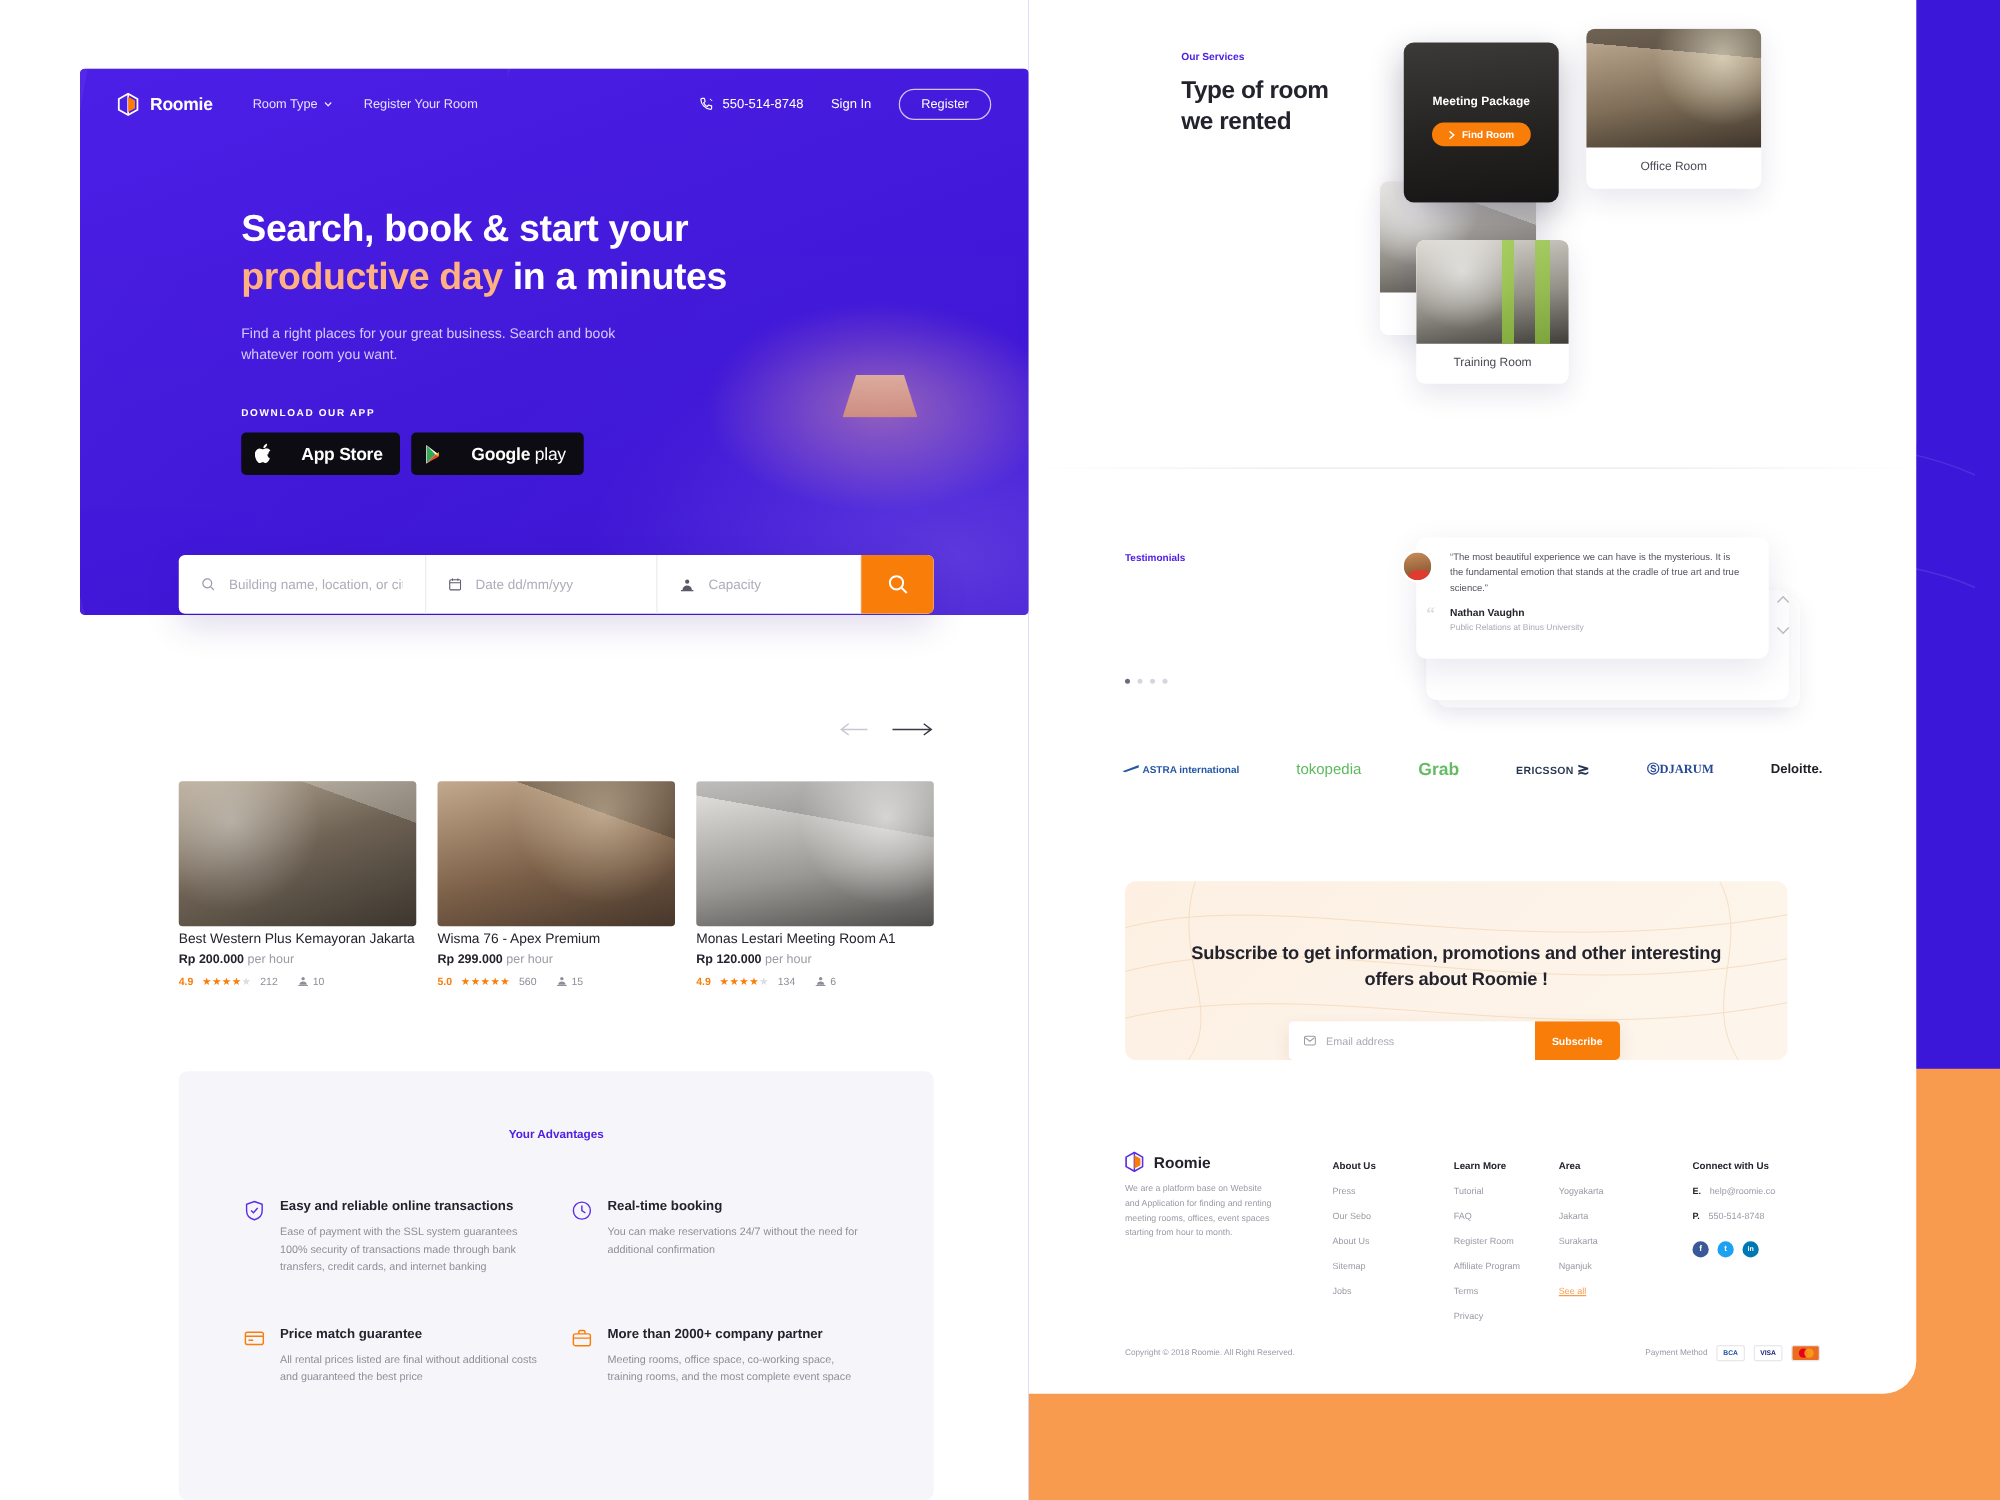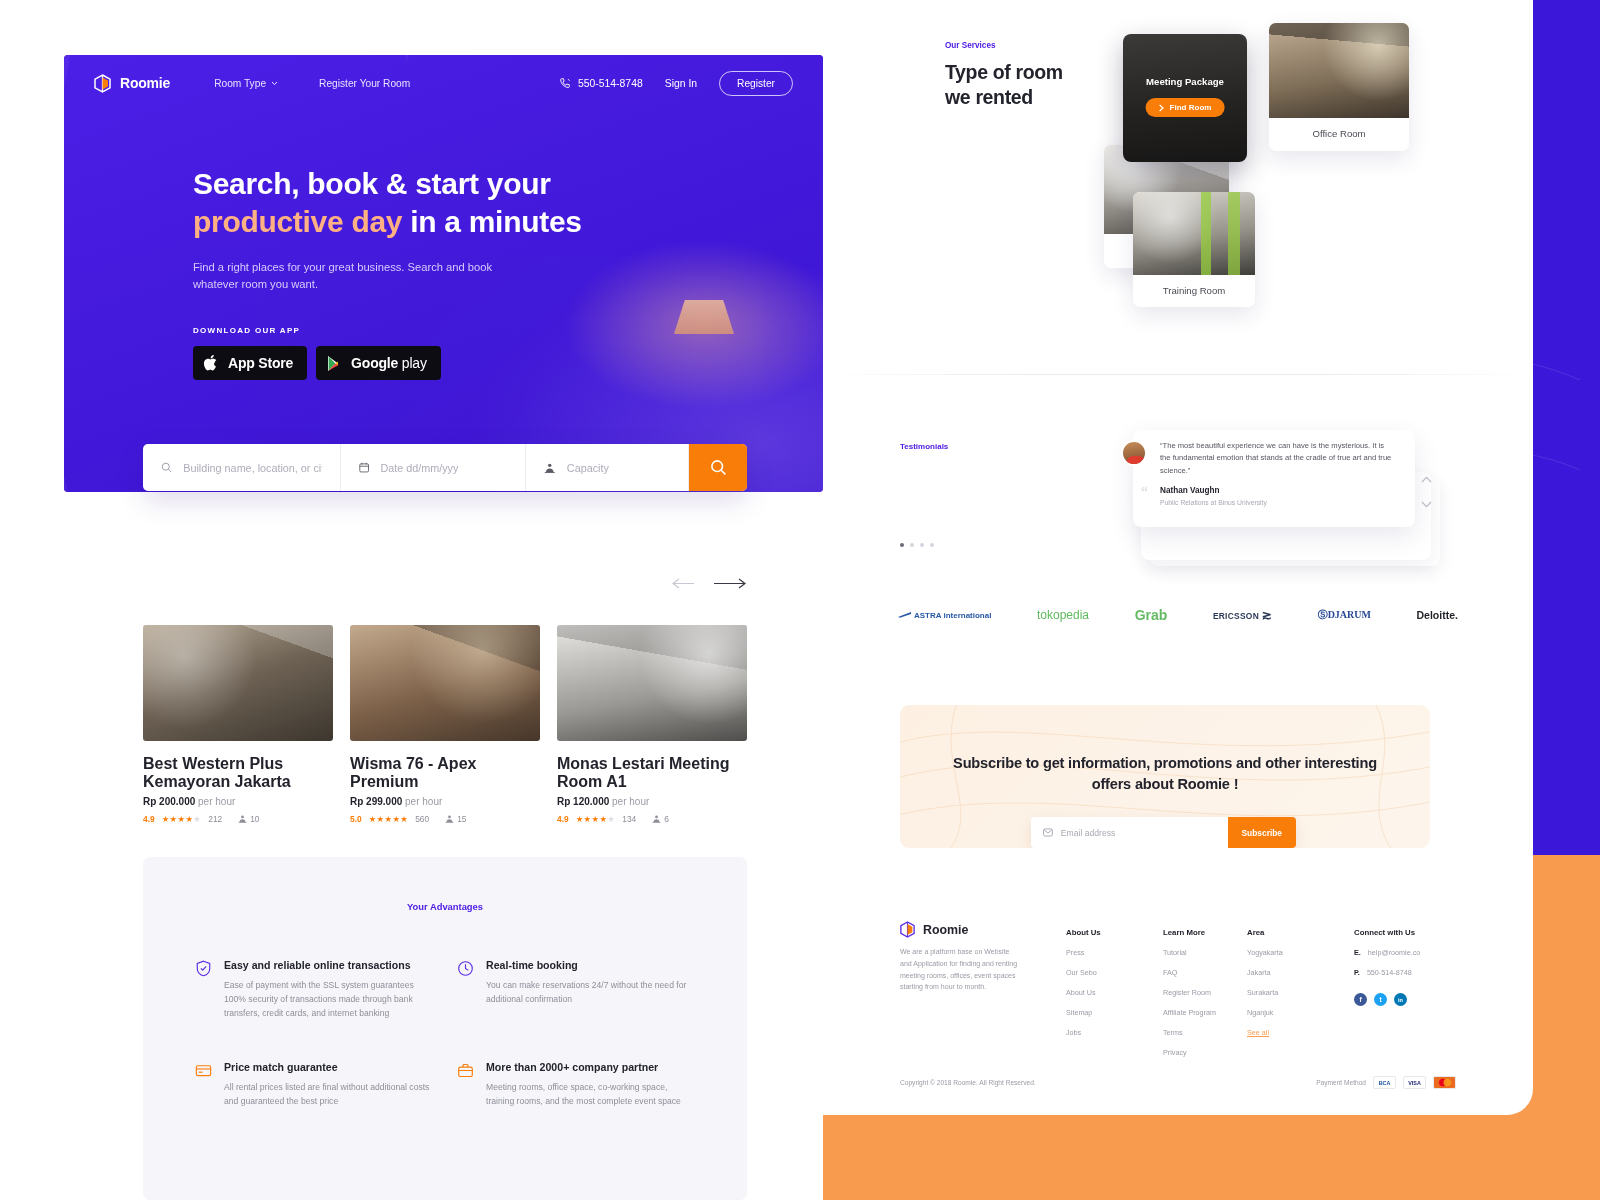--- a/index.html
+++ b/index.html
@@ -53,31 +53,31 @@
   }
   .hero-inner { position: absolute; left: 129px; top: 110px; width: 520px; z-index: 4; }
   h1.hero-title {
     font-size: 30px; line-height: 1.28; font-weight: 700; color:#fff; letter-spacing:-.3px;
   }
   h1.hero-title .accent { color:#ffb183; }
   .hero-sub { margin-top: 17px; font-size: 11.2px; line-height: 1.5; color: #d6ccfb; max-width: 300px; }
   .dl-label { margin-top: 34px; font-size: 8px; font-weight: 700; letter-spacing: 1.3px; color:#fff; }
   .store-row { margin-top: 11px; display:flex; gap: 9px; }
   .store-btn {
-    display:flex; align-items:center; gap:9px; background:#0c0c12; border-radius:4px;
+    display:flex; align-items:center; gap:22px; background:#0c0c12; border-radius:4px;
     padding: 8px 14px 8px 11px; color:#fff; cursor:pointer;
   }
   .store-btn .stxt { font-size: 14px; font-weight: 700; letter-spacing:-.2px; }
   .store-btn .stxt .light { font-weight: 400; }
 
   
   .navbar { position:absolute; left:0; top:0; width:100%; height:56px; display:flex; align-items:center; padding:0 30px; z-index:6; }
   .brand { display:flex; align-items:center; gap:9px; }
   .brand-name { color:#fff; font-size:14px; font-weight:600; letter-spacing:-.2px; }
-  .nav-links { display:flex; align-items:center; gap:41px; margin-left:44px; }
+  .nav-links { display:flex; align-items:center; gap:25px; margin-left:32px; }
   .nav-link { color:#e7e2fd; font-size:10.2px; display:flex; align-items:center; gap:5px; cursor:pointer; }
   .nav-right { margin-left:auto; display:flex; align-items:center; gap:22px; }
   .phone { display:flex; align-items:center; gap:7px; color:#fff; font-size:10.4px; }
   .signin { color:#fff; font-size:10.4px; cursor:pointer; }
   .register-btn { border:1px solid rgba(255,255,255,.75); border-radius:16px; padding:6px 17px; color:#fff; font-size:10.2px; cursor:pointer; }
 
   
   .searchbar {
     position:absolute; left:143px; top:444px; width:604px; height:47px;
     background:#fff; border-radius:5px; display:flex; align-items:stretch;
@@ -104,21 +104,21 @@
      radial-gradient(circle at 22% 28%, rgba(255,255,255,.35), transparent 42%),
      linear-gradient(200deg, rgba(255,255,255,.25) 0 18%, transparent 18%);}
   .t2 { background:linear-gradient(165deg,#c3a98d,#7d6149 55%,#46362a); }
   .t2::after{content:"";position:absolute;inset:0;background:
      radial-gradient(circle at 70% 22%, rgba(255,240,210,.4), transparent 45%),
      linear-gradient(-160deg, rgba(0,0,0,.3) 0 25%, transparent 25%);}
   .t3 { background:linear-gradient(170deg,#e8e7e4,#9a9894 60%,#4e4d4b); }
   .t3::after{content:"";position:absolute;inset:0;background:
      radial-gradient(circle at 80% 25%, rgba(255,255,255,.6), transparent 40%),
      linear-gradient(190deg, rgba(0,0,0,.18) 0 30%, transparent 30%);}
-  .rcard .rname { margin-top:14px; font-size:16px; font-weight:700; color:#23232d; }
+  .rcard .rname { margin-top:4px; font-size:11px; font-weight:400; color:#23232d; }
   .rcard .rprice { margin-top:5px; font-size:10px; color:#23232d; font-weight:600; }
   .rcard .rprice span { color:#9b9ba6; font-weight:400; }
   .rmeta { margin-top:7px; display:flex; align-items:center; gap:7px; font-size:8.4px; color:#8e8e99; }
   .rscore { color:#f97d09; font-weight:600; }
   .stars { letter-spacing:.4px; font-size:8.4px; color:#f97d09; }
   .stars .off { color:#dcdce3; }
   .cap { display:flex; align-items:center; gap:3px; margin-left:9px; }
 
   
   .panel-why {

